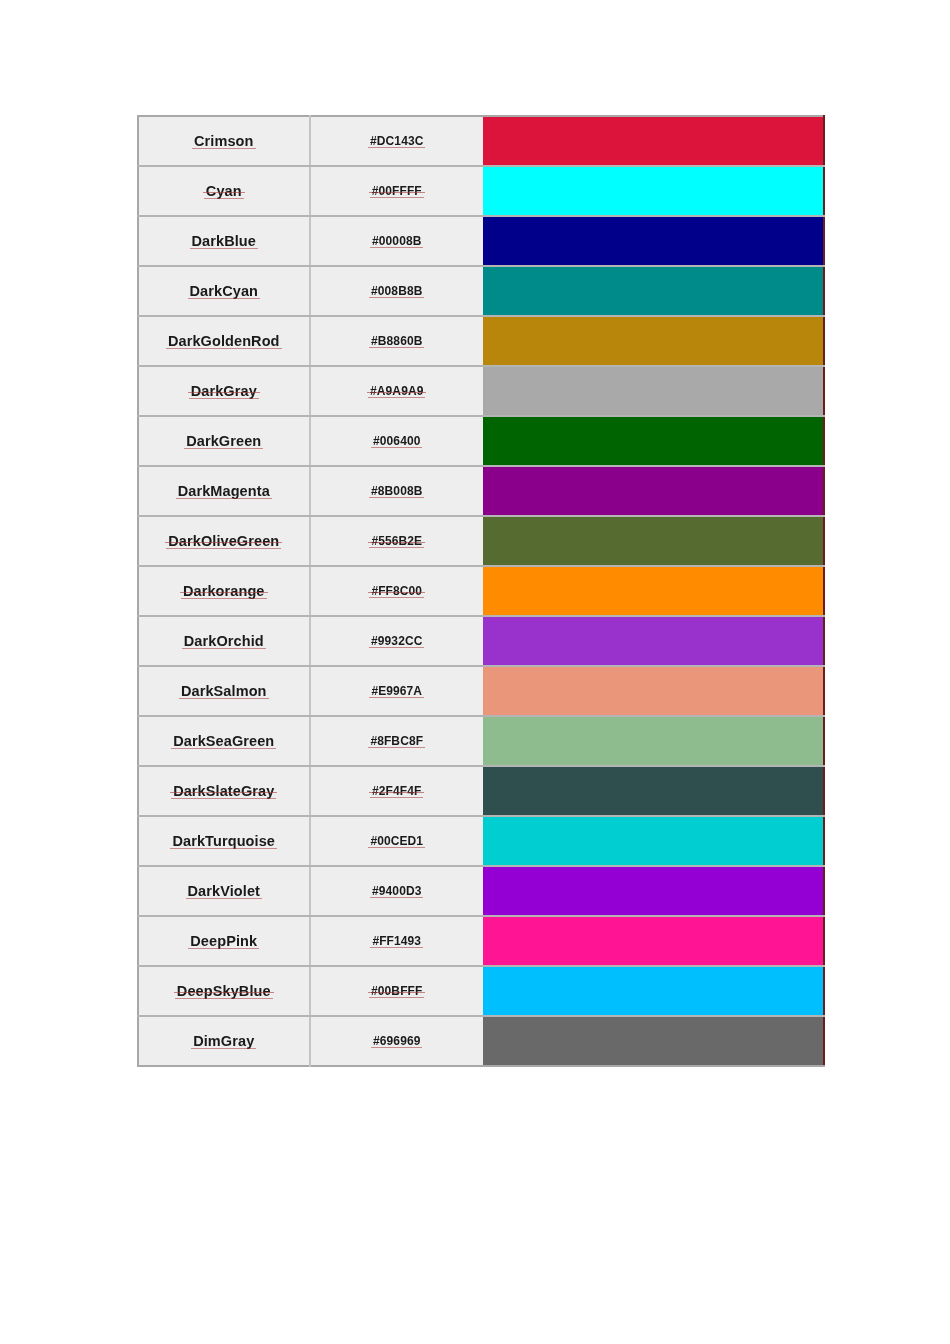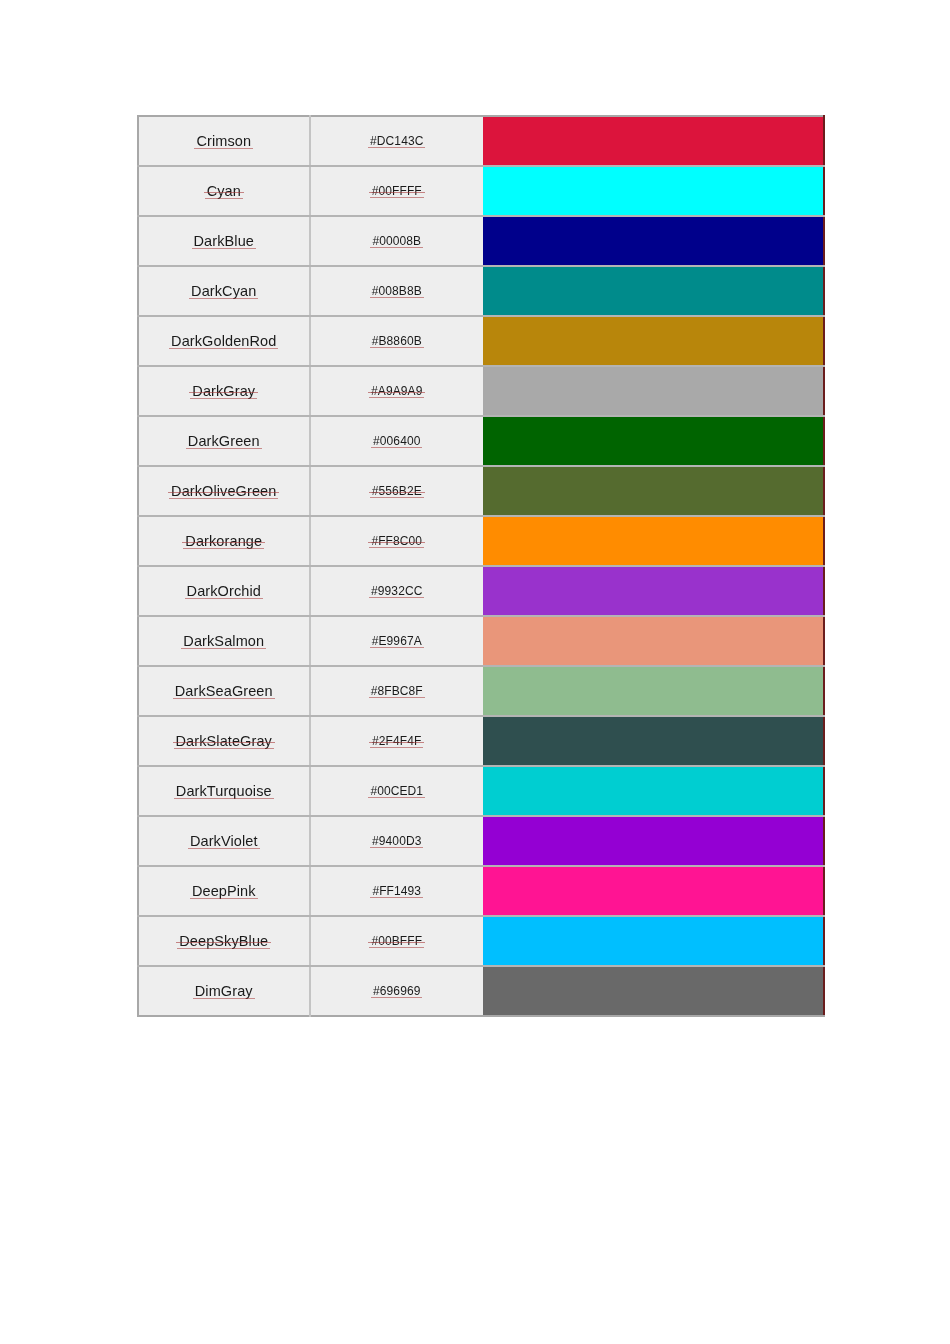--- a/index.html
+++ b/index.html
@@ -35,20 +35,21 @@
     table-layout: fixed;
     background: #eeeeee;
     border-left: 2px solid #a8a8a8;
     border-top: 2px solid #a8a8a8;
     border-bottom: 2px solid #a8a8a8;
     border-right: 2px solid #6b1d1d;
   }
 
   #color-table tr {
     height: 50px;
+    font-weight: bold;
   }
 
   #color-table td {
     padding: 0;
     margin: 0;
     border-bottom: 2px solid #b4b4b4;
     vertical-align: middle;
     background: #eeeeee;
   }
   #color-table tr:last-child td {
@@ -172,20 +173,27 @@
           </td>
         </tr>
         <tr>
           <td class="cell-name"><span class="txt">DarkGreen</span></td>
           <td class="cell-hex"><span class="txt">#006400</span></td>
           <td class="cell-swatch">
             <span class="swatch-fill" style="background: rgb(0, 100, 0);"></span>
           </td>
         </tr>
         <tr>
+          <td class="cell-name"><span class="txt">DarkMagenta</span></td>
+          <td class="cell-hex"><span class="txt">#8B008B</span></td>
+          <td class="cell-swatch">
+            <span class="swatch-fill" style="background: rgb(139, 0, 139);"></span>
+          </td>
+        </tr>
+        <tr>
           <td class="cell-name"><span class="txt mark-strike">DarkOliveGreen</span></td>
           <td class="cell-hex"><span class="txt mark-strike">#556B2E</span></td>
           <td class="cell-swatch">
             <span class="swatch-fill" style="background: rgb(85, 107, 47);"></span>
           </td>
         </tr>
         <tr>
           <td class="cell-name"><span class="txt mark-strike">Darkorange</span></td>
           <td class="cell-hex"><span class="txt mark-strike">#FF8C00</span></td>
           <td class="cell-swatch">

